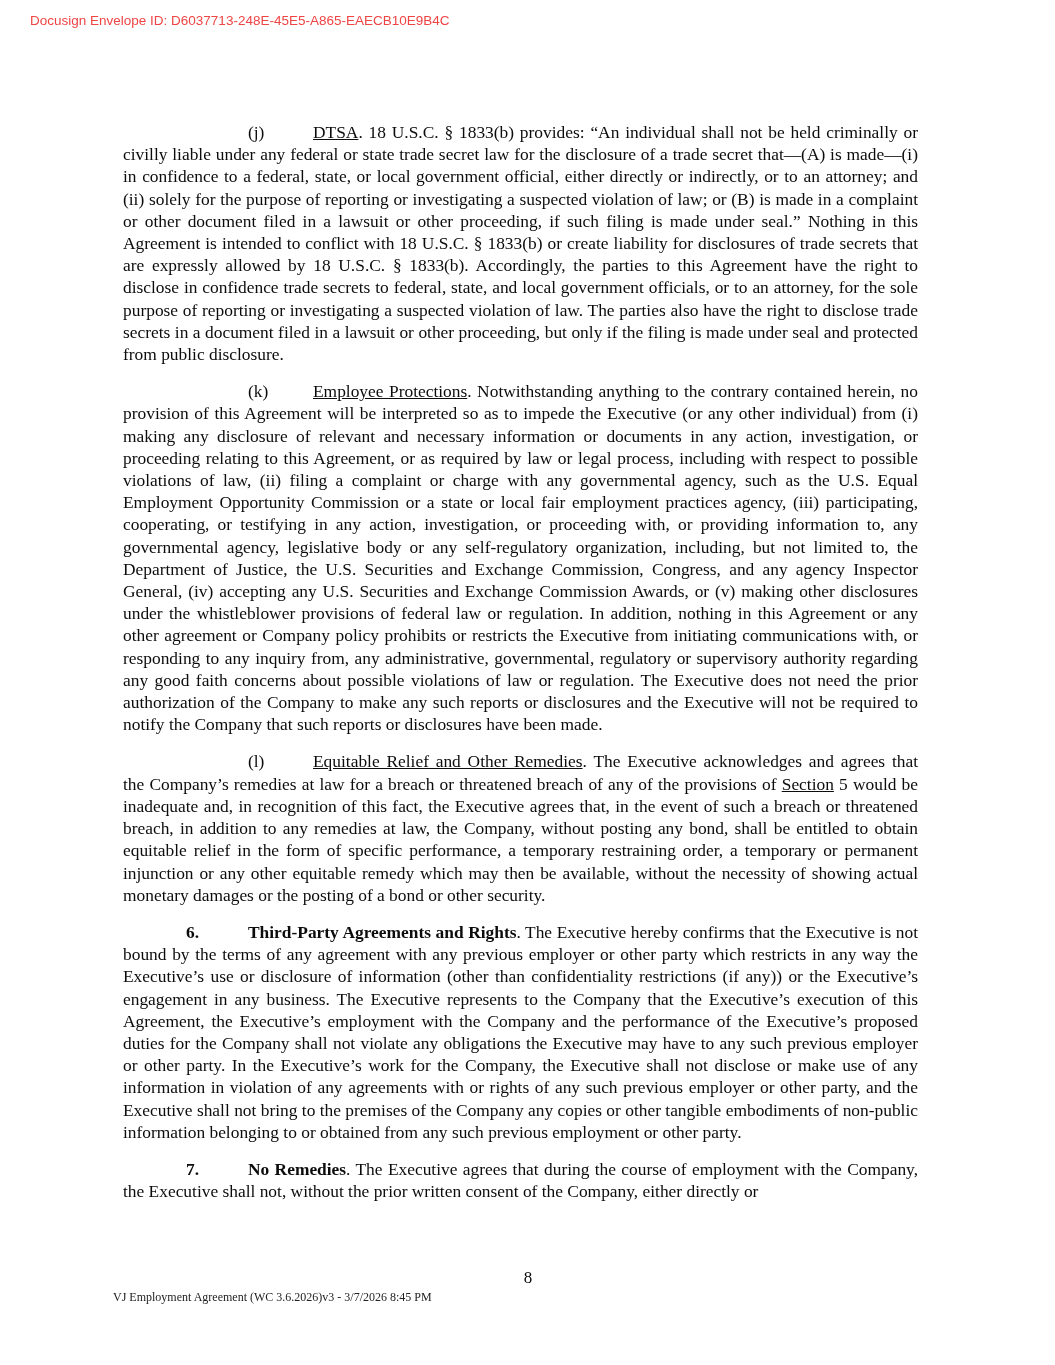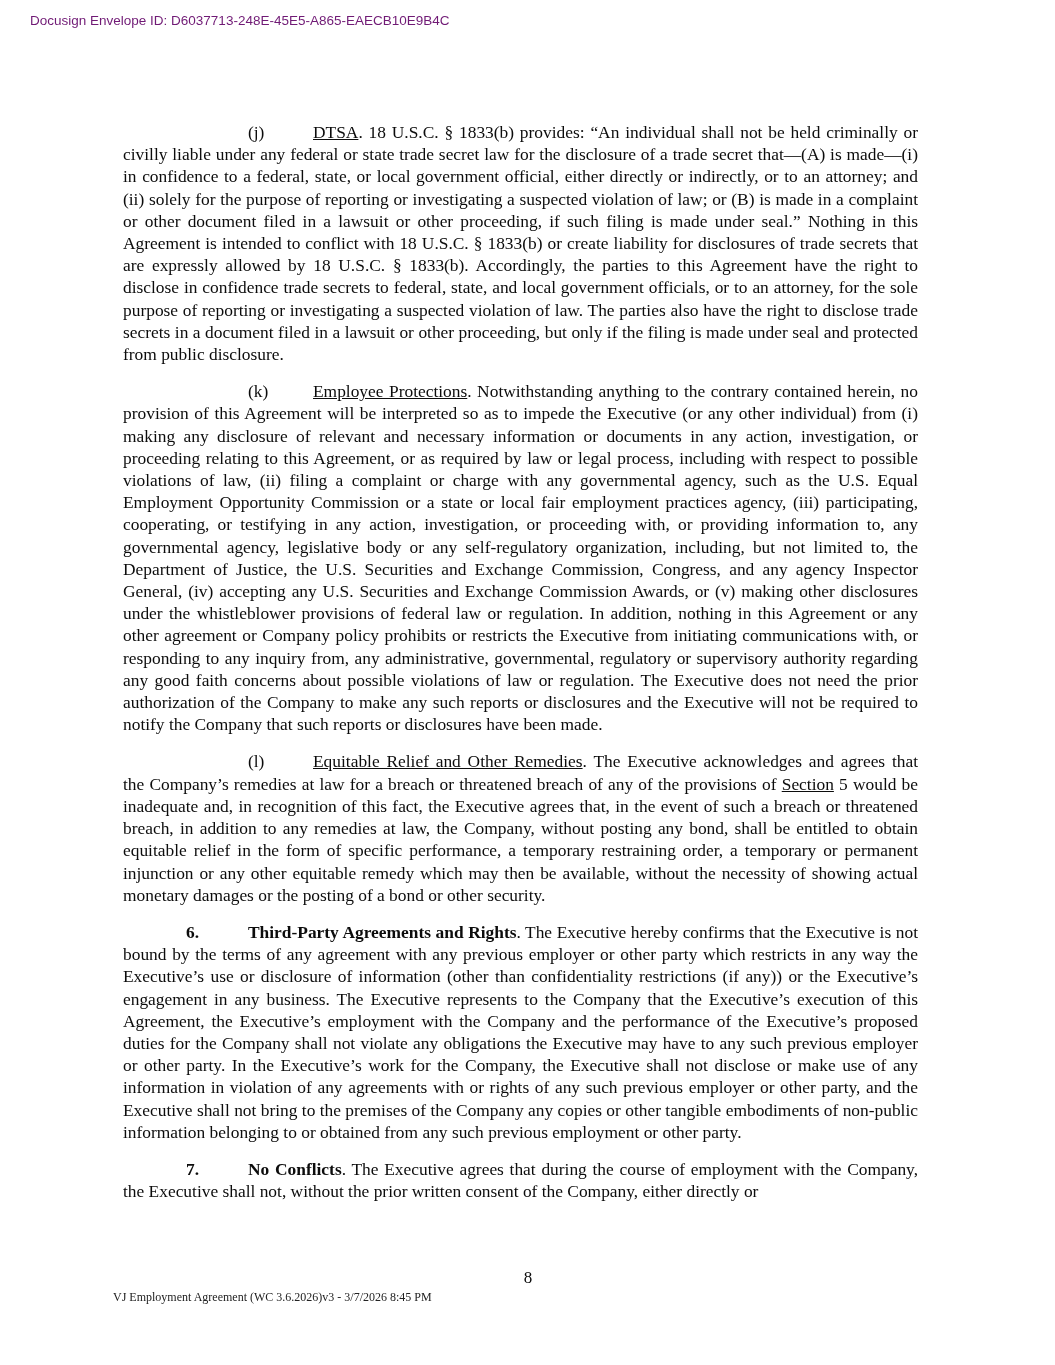--- a/index.html
+++ b/index.html
@@ -18,21 +18,21 @@
     inset: 0;
     background: #ffffff;
     overflow: hidden;
   }
   .docusign-header {
     position: absolute;
     left: 30px;
     top: 13px;
     font-family: "Liberation Sans", sans-serif;
     font-size: 13.5px;
-    color: #701a75;
+    color: #ef4444;
     white-space: nowrap;
   }
   .doc-body {
     position: absolute;
     left: 123px;
     top: 121px;
     width: 810px;
     font-family: "Liberation Serif", serif;
     font-size: 17.4px;
     line-height: 22.2px;
@@ -75,19 +75,19 @@
 <body>
 
 <div class="page">
   <div class="docusign-header">Docusign Envelope ID: D6037713-248E-45E5-A865-EAECB10E9B4C</div>
 
   <div class="doc-body">
       <p class="para"><span class="tabbox sub"><span class="mk">(j)</span></span><span class="u">DTSA</span><span>.  18 U.S.C. § 1833(b) provides: “An individual shall not be held criminally or civilly liable under any federal or state trade secret law for the disclosure of a trade secret that—(A) is made—(i) in confidence to a federal, state, or local government official, either directly or indirectly, or to an attorney; and (ii) solely for the purpose of reporting or investigating a suspected violation of law; or (B) is made in a complaint or other document filed in a lawsuit or other proceeding, if such filing is made under seal.”  Nothing in this Agreement is intended to conflict with 18 U.S.C. § 1833(b) or create liability for disclosures of trade secrets that are expressly allowed by 18 U.S.C. § 1833(b).  Accordingly, the parties to this Agreement have the right to disclose in confidence trade secrets to federal, state, and local government officials, or to an attorney, for the sole purpose of reporting or investigating a suspected violation of law.  The parties also have the right to disclose trade secrets in a document filed in a lawsuit or other proceeding, but only if the filing is made under seal and protected from public disclosure.</span></p>
       <p class="para"><span class="tabbox sub"><span class="mk">(k)</span></span><span class="u">Employee Protections</span><span>.  Notwithstanding anything to the contrary contained herein, no provision of this Agreement will be interpreted so as to impede the Executive (or any other individual) from (i) making any disclosure of relevant and necessary information or documents in any action, investigation, or proceeding relating to this Agreement, or as required by law or legal process, including with respect to possible violations of law, (ii) filing a complaint or charge with any governmental agency, such as the U.S. Equal Employment Opportunity Commission or a state or local fair employment practices agency, (iii) participating, cooperating, or testifying in any action, investigation, or proceeding with, or providing information to, any governmental agency, legislative body or any self-regulatory organization, including, but not limited to, the Department of Justice, the U.S. Securities and Exchange Commission, Congress, and any agency Inspector General, (iv) accepting any U.S. Securities and Exchange Commission Awards, or (v) making other disclosures under the whistleblower provisions of federal law or regulation.  In addition, nothing in this Agreement or any other agreement or Company policy prohibits or restricts the Executive from initiating communications with, or responding to any inquiry from, any administrative, governmental, regulatory or supervisory authority regarding any good faith concerns about possible violations of law or regulation.  The Executive does not need the prior authorization of the Company to make any such reports or disclosures and the Executive will not be required to notify the Company that such reports or disclosures have been made.</span></p>
       <p class="para"><span class="tabbox sub"><span class="mk">(l)</span></span><span class="u">Equitable Relief and Other Remedies</span><span>.  The Executive acknowledges and agrees that the Company’s remedies at law for a breach or threatened breach of any of the provisions of </span><span class="u">Section</span><span> 5 would be inadequate and, in recognition of this fact, the Executive agrees that, in the event of such a breach or threatened breach, in addition to any remedies at law, the Company, without posting any bond, shall be entitled to obtain equitable relief in the form of specific performance, a temporary restraining order, a temporary or permanent injunction or any other equitable remedy which may then be available, without the necessity of showing actual monetary damages or the posting of a bond or other security.</span></p>
       <p class="para"><span class="tabbox num"><span class="mk b">6.</span></span><span class="b">Third-Party Agreements and Rights</span><span>.  The Executive hereby confirms that the Executive is not bound by the terms of any agreement with any previous employer or other party which restricts in any way the Executive’s use or disclosure of information (other than confidentiality restrictions (if any)) or the Executive’s engagement in any business.  The Executive represents to the Company that the Executive’s execution of this Agreement, the Executive’s employment with the Company and the performance of the Executive’s proposed duties for the Company shall not violate any obligations the Executive may have to any such previous employer or other party.  In the Executive’s work for the Company, the Executive shall not disclose or make use of any information in violation of any agreements with or rights of any such previous employer or other party, and the Executive shall not bring to the premises of the Company any copies or other tangible embodiments of non-public information belonging to or obtained from any such previous employment or other party.</span></p>
-      <p class="para"><span class="tabbox num"><span class="mk b">7.</span></span><span class="b">No Conflicts</span><span>.  The Executive agrees that during the course of employment with the Company, the Executive shall not, without the prior written consent of the Company, either directly or</span></p>
+      <p class="para"><span class="tabbox num"><span class="mk b">7.</span></span><span class="b">No Remedies</span><span>.  The Executive agrees that during the course of employment with the Company, the Executive shall not, without the prior written consent of the Company, either directly or</span></p>
     </div>
 
   <div class="page-number">8</div>
 
   <div class="footer-note">VJ Employment Agreement (WC 3.6.2026)v3 - 3/7/2026 8:45 PM</div>
 </div>
 
 </body></html>

